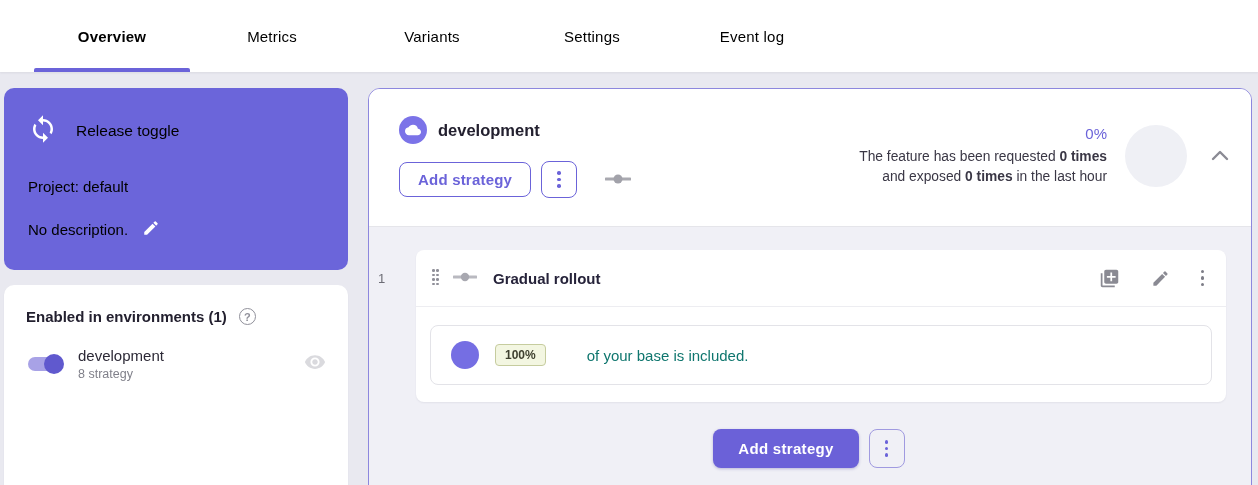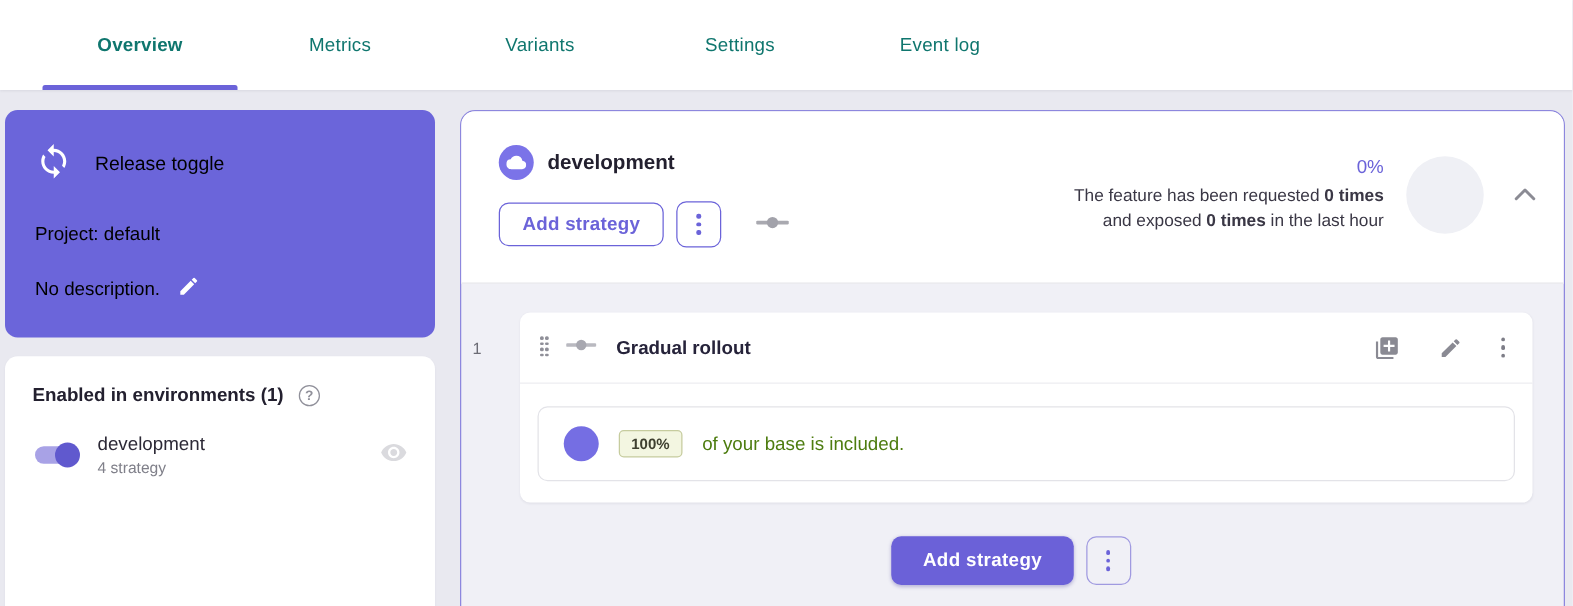--- a/index.html
+++ b/index.html
@@ -12,21 +12,21 @@
   }
 
   
   .tabbar {
     height:72px; background:#ffffff; display:flex; padding-left:32px;
     box-shadow:0 1px 2px rgba(40,40,70,0.08);
     position:relative; z-index:2;
   }
   .tab {
     width:160px; display:flex; align-items:center; justify-content:center;
-    font-size:15px; color:#0f766e; cursor:pointer; position:relative;
+    font-size:15px; color:#000000; cursor:pointer; position:relative;
     letter-spacing:0.2px;
   }
   .tab.active { font-weight:bold; }
   .tab.active::after {
     content:""; position:absolute; left:2px; right:2px; bottom:0; height:4px;
     background:#6b63d9; border-radius:2px 2px 0 0;
   }
 
   
   .left-col { position:absolute; left:4px; top:88px; width:344px; }
@@ -130,21 +130,21 @@
   .strategy-content { padding:18px 14px 17px 14px; }
   .rollout-box {
     border:1px solid #e3e3e8; border-radius:8px; height:60px; background:#ffffff;
     display:flex; align-items:center; padding:0 20px; gap:16px;
   }
   .rollout-circle { width:28px; height:28px; border-radius:50%; background:#756ee3; flex:none; }
   .rollout-badge {
     background:#f3f6e1; border:1px solid #c6cc9e; border-radius:4px;
     padding:3px 9px; font-size:12px; font-weight:bold; color:#3f4030;
   }
-  .rollout-text { font-size:15px; color:#4d7c0f; }
+  .rollout-text { font-size:15px; color:#0f766e;margin-left:25px; }
 
   .panel-footer { display:flex; justify-content:center; align-items:center; gap:10px; margin-top:27px; }
   .btn-primary {
     background:#6b61d8; color:#ffffff; border:none; border-radius:8px;
     font-family:inherit; font-size:15px; font-weight:bold; letter-spacing:0.3px;
     padding:11px 25px; cursor:pointer; box-shadow:0 1px 3px rgba(60,50,150,0.3);
   }
   .btn-kebab.ghost { background:transparent; border:1px solid #a09ae0; height:39px; }
 </style>
 </head>
@@ -188,21 +188,21 @@
       <span class="help-icon">?</span>
     </div>
 
     <div class="env-row">
       <span class="toggle on">
         <span class="track"></span>
           <span class="knob"></span>
       </span>
       <span class="labels">
         <div class="env-name">development</div>
-        <div class="env-strats">4 strategy</div>
+        <div class="env-strats">8 strategy</div>
       </span>
       <span class="eye">
         <svg width="22" height="22" viewBox="0 0 24 24" fill="#dadade">
           <path d="M12 4.5C7 4.5 2.7 7.6 1 12c1.7 4.4 6 7.5 11 7.5s9.3-3.1 11-7.5c-1.7-4.4-6-7.5-11-7.5zm0 12.5c-2.8 0-5-2.2-5-5s2.2-5 5-5 5 2.2 5 5-2.2 5-5 5zm0-8c-1.7 0-3 1.3-3 3s1.3 3 3 3 3-1.3 3-3-1.3-3-3-3z"></path>
         </svg>
       </span>
     </div>
 
   </div>
 </div>

